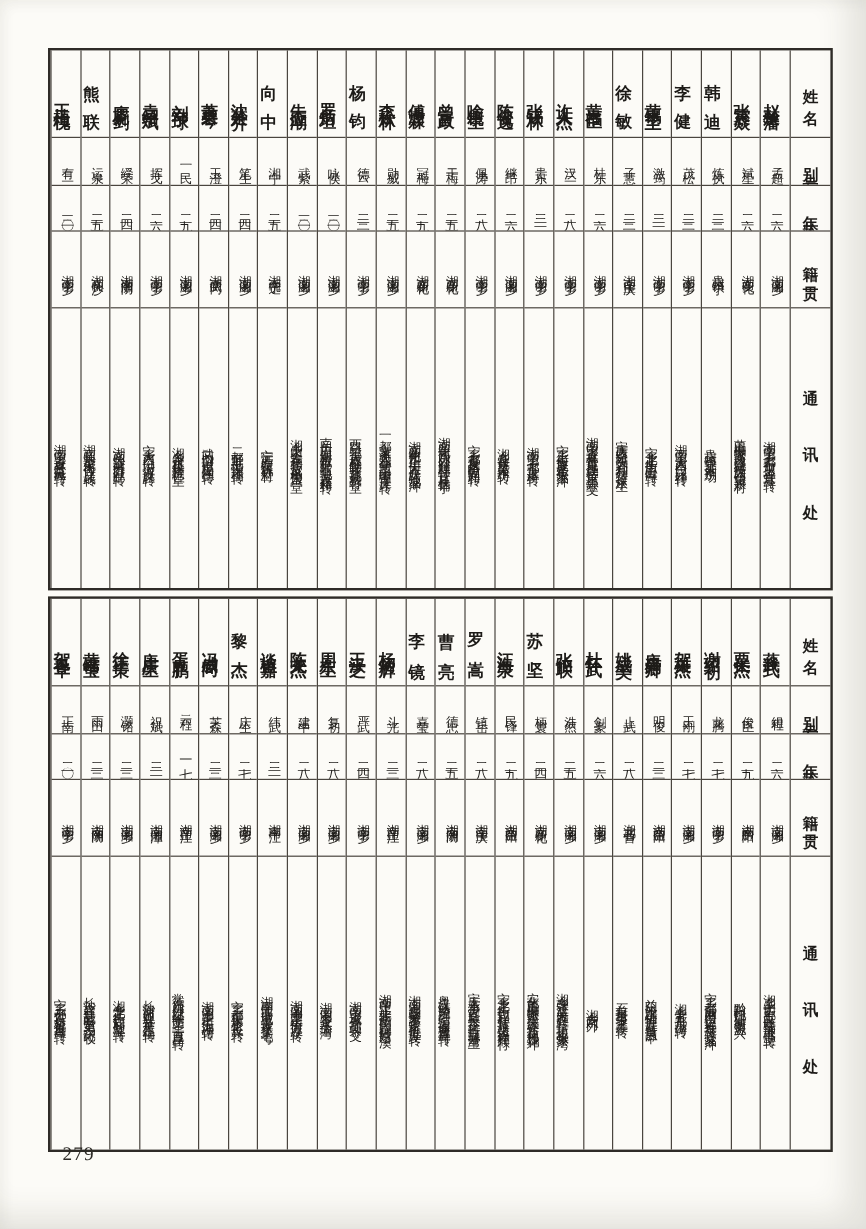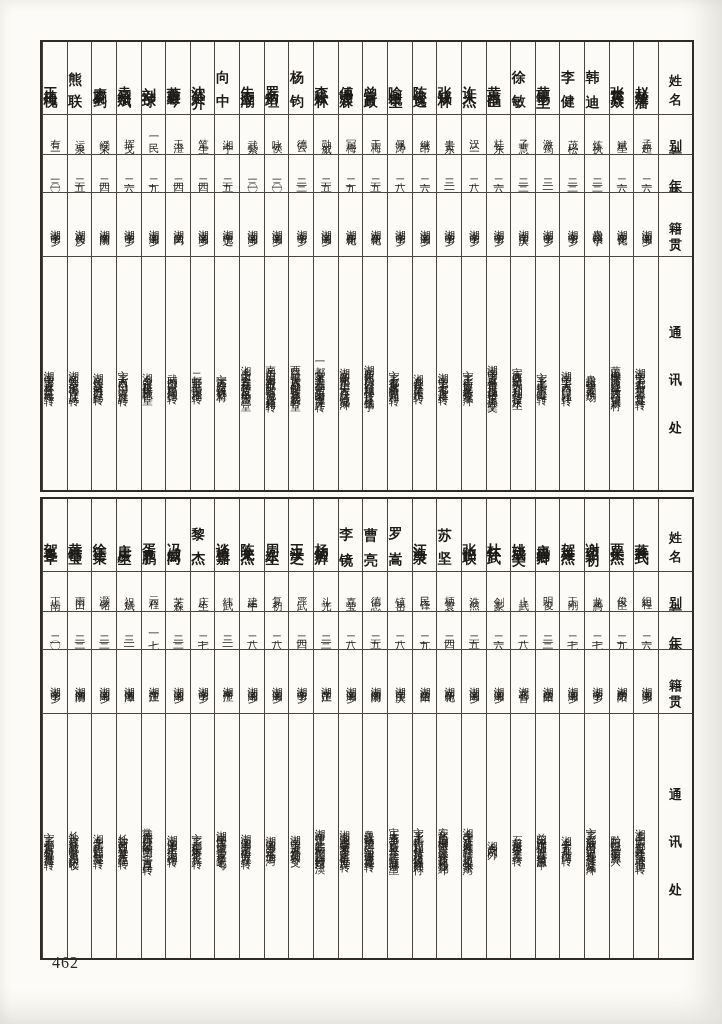--- a/index.html
+++ b/index.html
@@ -939,14 +939,14 @@
           </div>
           <div class="cell r-native c-native">
             <span class="vtext">湖南宁乡</span>
           </div>
           <div class="cell r-addr c-addr">
             <span class="vtext">宁乡三都贺石桥福泰昌号转</span>
           </div>
         </div>
       </section>
   </div>
-  <div class="page-number">462</div>
+  <div class="page-number">279</div>
 </div>
 
 </body></html>

